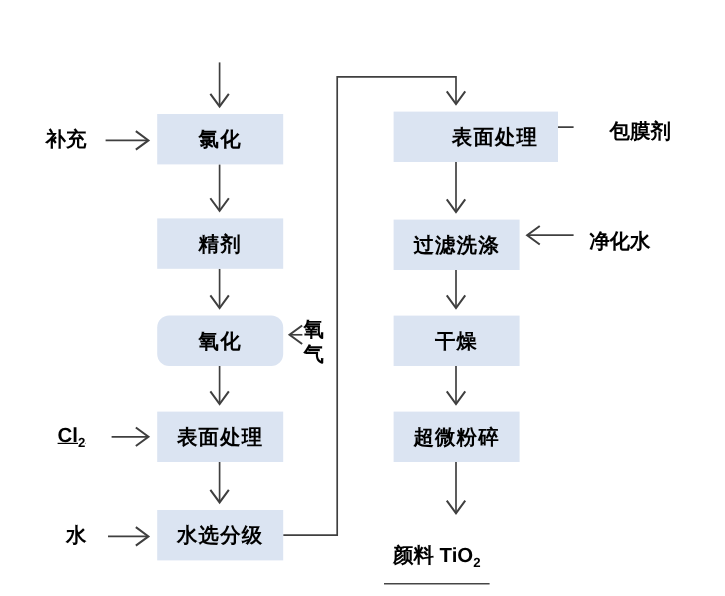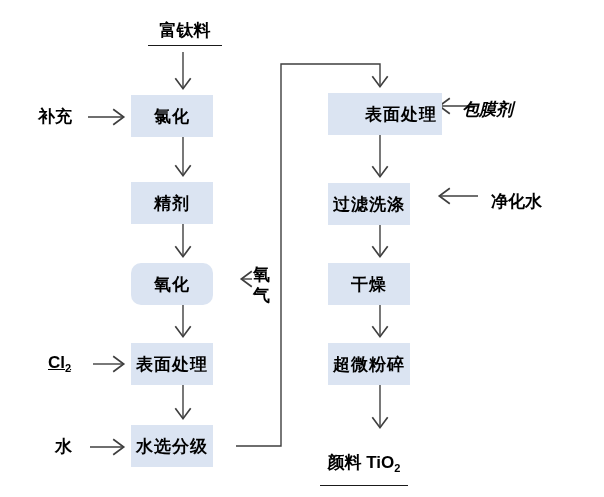--- a/index.html
+++ b/index.html
@@ -22,21 +22,21 @@
     fill: none;
     stroke-width: 1.4;
   }
   .arrowhead-path {
     stroke: var(--line-color, #3f3f3f);
     fill: none;
     stroke-width: 1.2;
   }
   .node {
     position: absolute;
-    width: 82px;
+    width: 105px;
     height: 42px;
     background: var(--box-fill, #dbe4f2);
     display: flex;
     align-items: center;
     justify-content: center;
     font-size: 17px;
     font-weight: bold;
     letter-spacing: 1px;
     white-space: nowrap;
   }
@@ -62,21 +62,21 @@
   .n-filter-wash    { left: 328px; top: 183px; }
   .n-drying         { left: 328px; top: 263px; }
   .n-micronizing    { left: 328px; top: 343px; }
 
   
   .l-source   { left: 148px; top: 20px; width: 70px; text-align: center; padding: 0 2px 4px 2px; }
   .l-makeup   { left: 38px;  top: 106px; }
   .l-cl2      { left: 48px;  top: 352px; text-decoration: underline; }
   .l-water    { left: 55px;  top: 436px; }
   .l-oxygen   { left: 253px; top: 264px; text-align: center; }
-  .l-coating  { left: 462px; top: 99px; font-style: italic;  }
+  .l-coating  { left: 508px; top: 99px;  }
   .l-purified { left: 491px; top: 191px; }
   .l-product  { left: 320px; top: 440px; width: 88px; text-align: center; padding-bottom: 9px; margin-top: 12px; }
 </style>
 </head>
 <body>
 
 <div class="canvas">
 
   <svg class="arrow-layer" width="604" height="497" viewBox="0 0 604 497">
     <defs>
@@ -95,21 +95,20 @@
     <path class="arrow" d="M252,279 H242" marker-end="url(#chev)"></path>
     <path class="arrow" d="M236,446 H281 V64 H380 V86" marker-end="url(#chev)"></path>
     <path class="arrow" d="M380,135 V176" marker-end="url(#chev)"></path>
     <path class="arrow" d="M380,225 V256" marker-end="url(#chev)"></path>
     <path class="arrow" d="M380,305 V336" marker-end="url(#chev)"></path>
     <path class="arrow" d="M380,385 V427" marker-end="url(#chev)"></path>
     <path class="arrow" d="M478,106 H440" marker-end="url(#chev)"></path>
     <path class="arrow" d="M478,196 H440" marker-end="url(#chev)"></path>
   </svg>
 
-  <div class="label underlined l-source">富钛料</div>
 
   <div class="label underlined l-product"><span>颜料 TiO</span><sub>2</sub></div>
 
   <div class="node n-chlorination">氯化</div>
   <div class="node n-refining">精剂</div>
   <div class="node n-oxidation">氧化</div>
   <div class="node n-gas-solid-sep">表面处理</div>
   <div class="node n-water-classify">水选分级</div>
 
   <div class="node n-surface-treat">表面处理</div>

